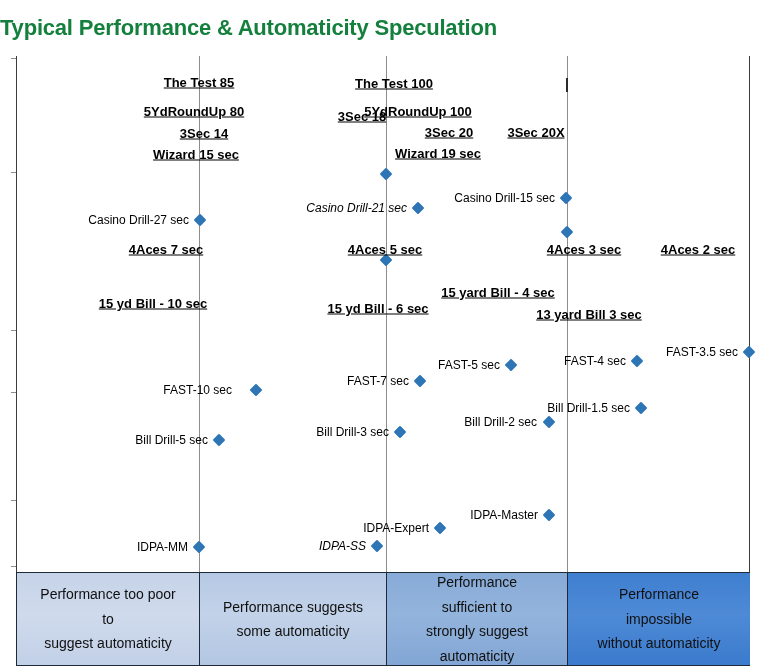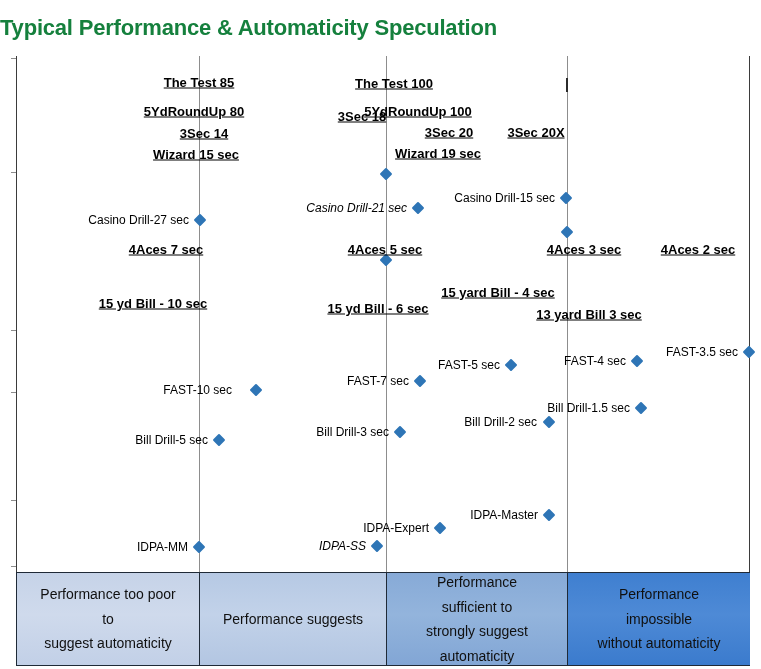--- a/index.html
+++ b/index.html
@@ -191,20 +191,21 @@
   <div id="bands">
       <div class="band band-0" style="width: 183px; flex: 0 0 183px;">
         <div>
           <span class="band-text">Performance too poor to</span>
           <span class="band-text">suggest automaticity</span>
         </div>
       </div>
       <div class="band band-1" style="width: 187px; flex: 0 0 187px;">
         <div>
           <span class="band-text">Performance suggests</span>
+          <span class="band-text">some automaticity</span>
         </div>
       </div>
       <div class="band band-2" style="width: 181px; flex: 0 0 181px;">
         <div>
           <span class="band-text">Performance sufficient to</span>
           <span class="band-text">strongly suggest automaticity</span>
         </div>
       </div>
       <div class="band band-3" style="width: 182px; flex: 0 0 182px;">
         <div>

